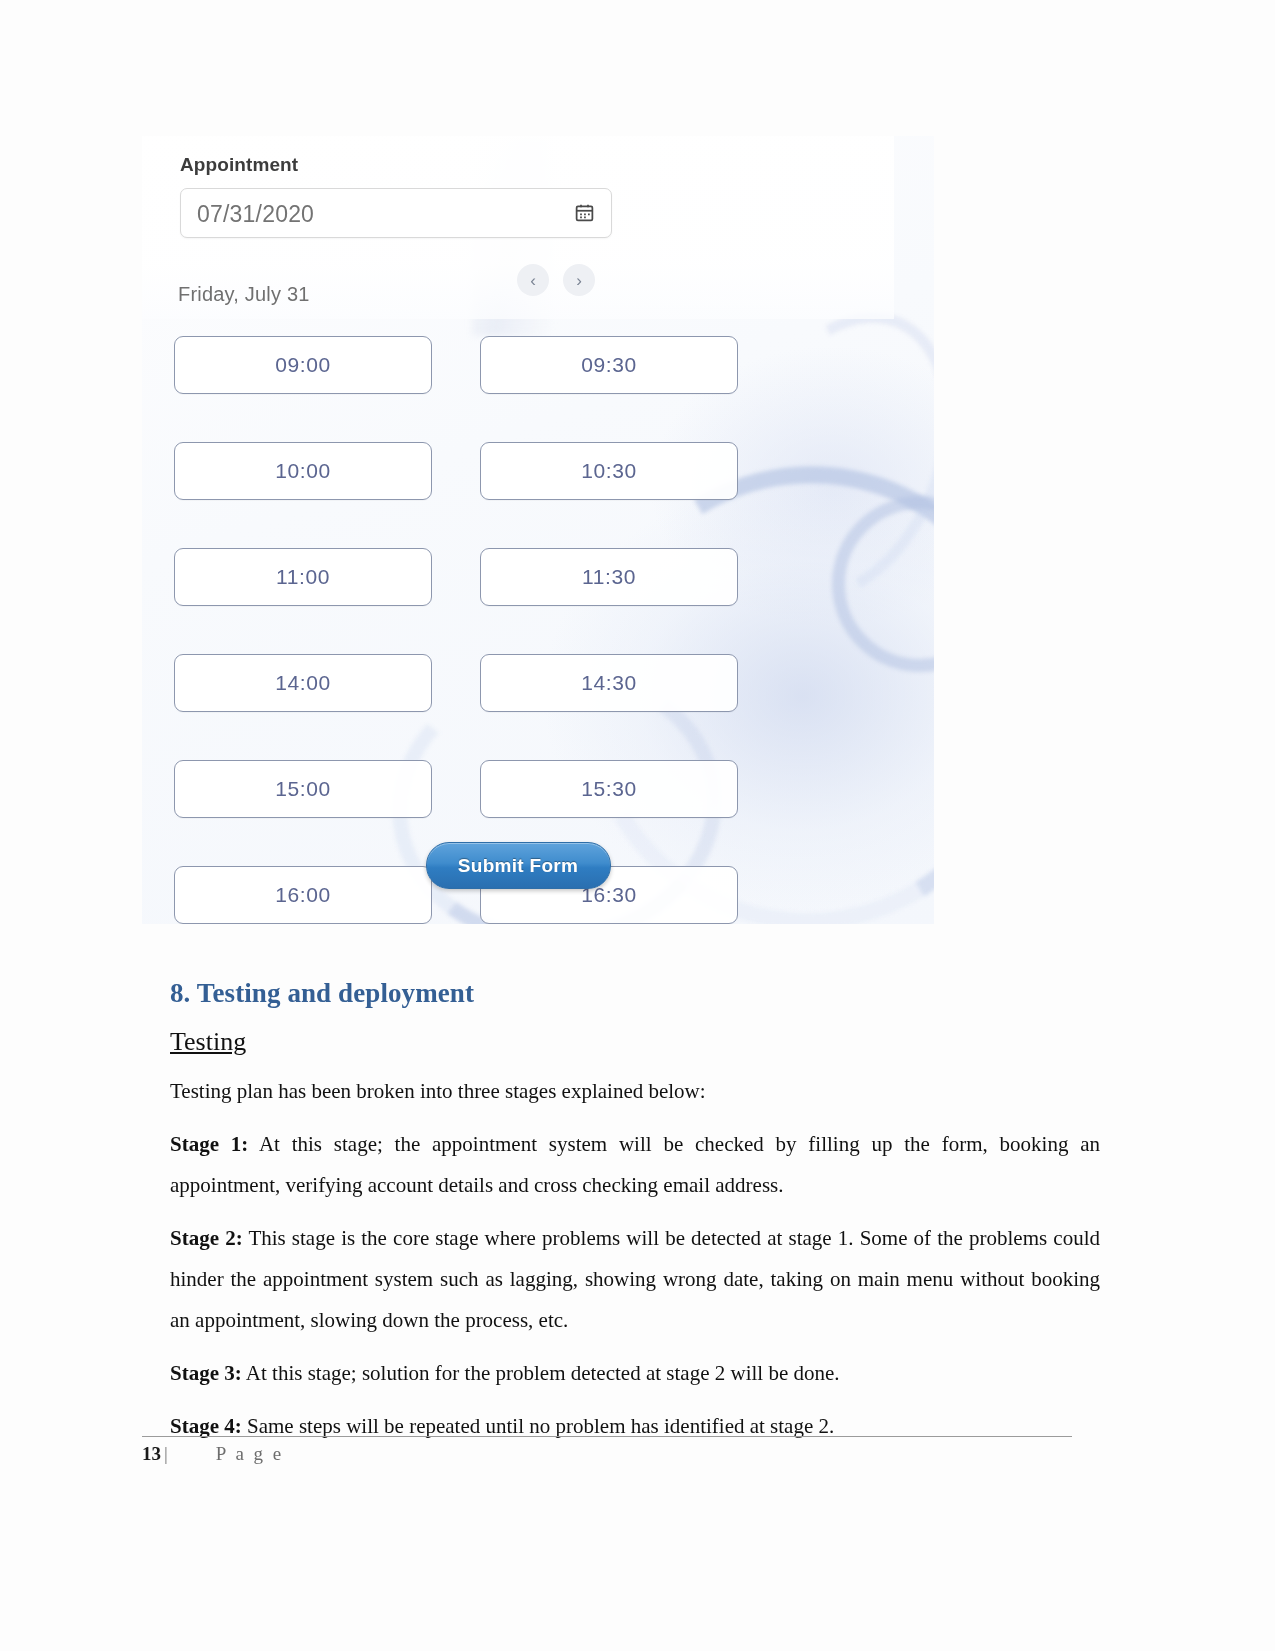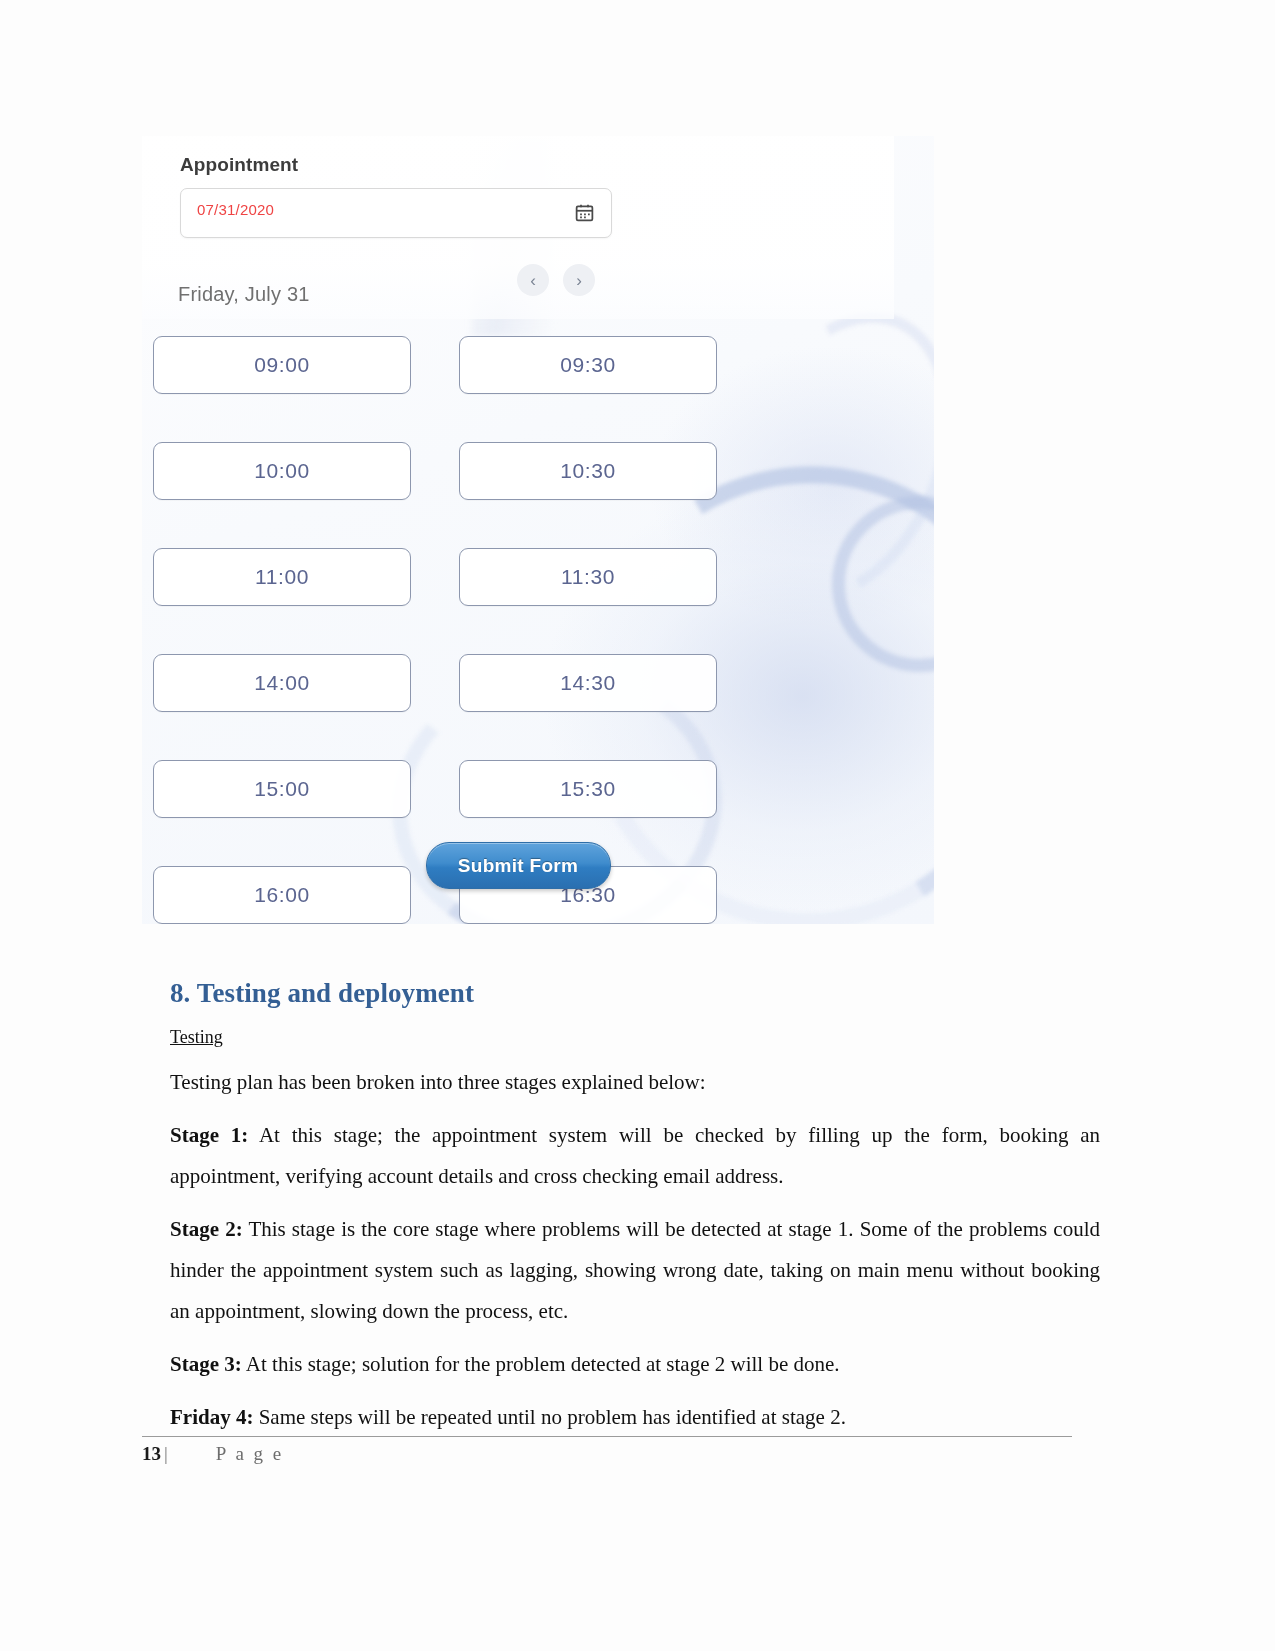--- a/index.html
+++ b/index.html
@@ -108,22 +108,22 @@
     background: #ffffff;
     border: 1px solid #d9d9d9;
     border-radius: 7px;
     box-shadow: 0 1px 2px rgba(0,0,0,0.04);
   }
   .date-value {
     position: absolute;
     left: 16px;
     top: 12px;
     font-family: "Liberation Sans", sans-serif;
-    font-size: 15px;
-    color: #ef4444;
+    font-size: 23px;
+    color: #737373;
     letter-spacing: .2px;
   }
   .cal-icon {
     position: absolute;
     right: 16px;
     top: 13px;
     width: 21px;
     height: 21px;
     color: #4a4a4a;
   }
@@ -152,21 +152,21 @@
     justify-content: center;
     color: #7b8494;
     font-family: "Liberation Sans", sans-serif;
     font-size: 17px;
     line-height: 1;
   }
 
   
   .slots {
     position: absolute;
-    left: 11px;
+    left: 32px;
     top: 200px;
     width: 560px;
     display: grid;
     grid-template-columns: 258px 258px;
     column-gap: 22px;
     row-gap: 12px;
     gap: 48px;
   }
   .slot {
     height: 56px;
@@ -221,21 +221,21 @@
   h2.section-heading {
     margin: 0 0 18px 0;
     font-family: "Liberation Serif", serif;
     font-size: 27px;
     font-weight: bold;
     color: #345f94;
     letter-spacing: .1px;
   }
   .sub-underline {
     font-family: "Liberation Serif", serif;
-    font-size: 18px;
+    font-size: 26px;
     color: #111111;
     text-decoration: underline;
     display: block;
     margin: 0 0 14px 0;
   }
   p.body {
     margin: 0 0 12px 0;
     font-family: "Liberation Serif", serif;
     font-size: 21px;
     line-height: 1.95;
@@ -337,21 +337,21 @@
     <p class="body">
       <b>Stage 1:</b><span> At this stage; the appointment system will be checked by filling up the form, booking an appointment, verifying account details and cross checking email address.</span>
     </p>
     <p class="body">
       <b>Stage 2:</b><span> This stage is the core stage where problems will be detected at stage 1. Some of the problems could hinder the appointment system such as lagging, showing wrong date, taking on main menu without booking an appointment, slowing down the process, etc.</span>
     </p>
     <p class="body">
       <b>Stage 3:</b><span> At this stage; solution for the problem detected at stage 2 will be done.</span>
     </p>
     <p class="body">
-      <b>Friday 4:</b><span> Same steps will be repeated until no problem has identified at stage 2.</span>
+      <b>Stage 4:</b><span> Same steps will be repeated until no problem has identified at stage 2.</span>
     </p>
   </div>
 
   <div class="footer-rule"></div>
   <div class="footer">
     <span class="pg-num">13</span><span class="pg-sep">|</span><span class="pg-word">P a g e</span>
   </div>
 
 </div>
 

